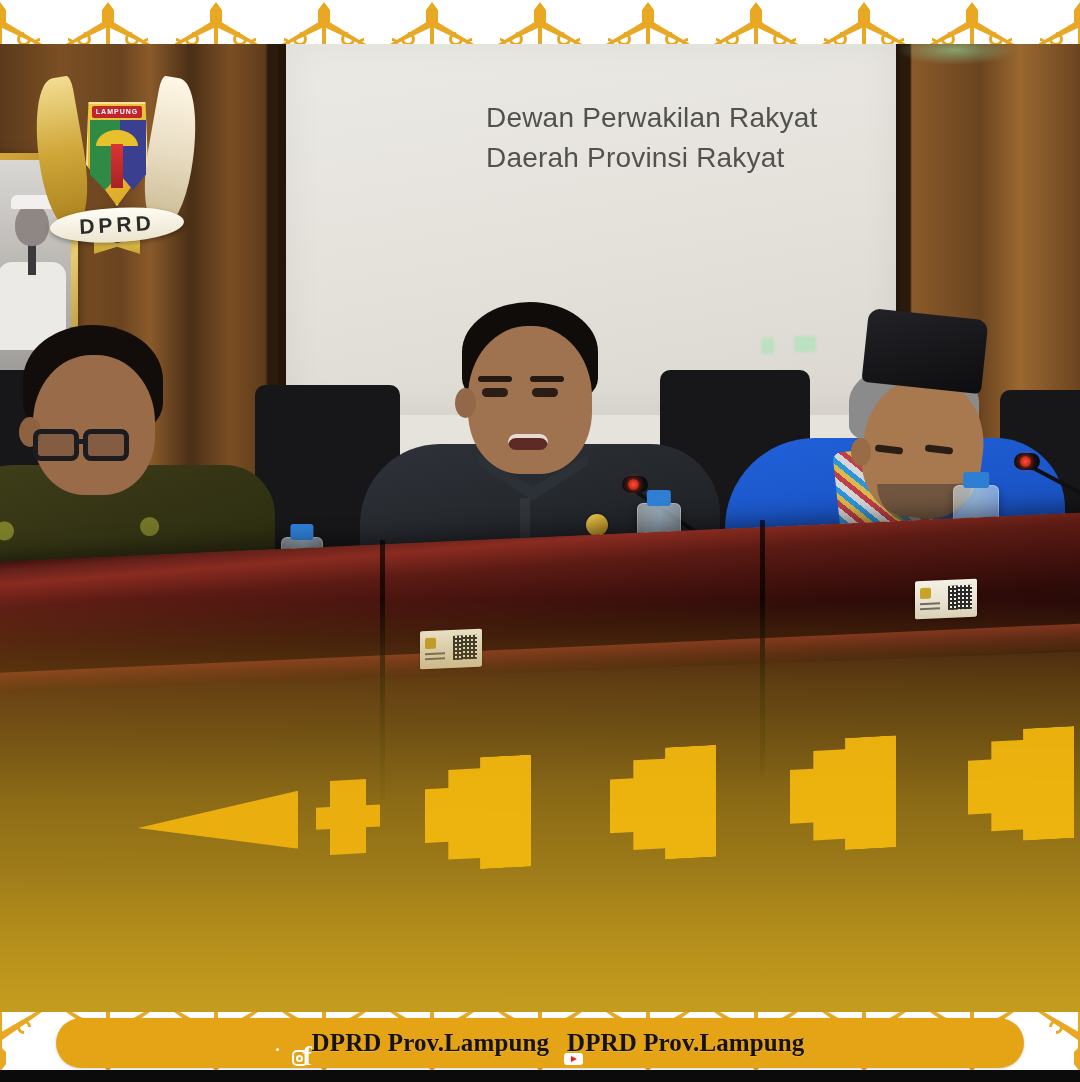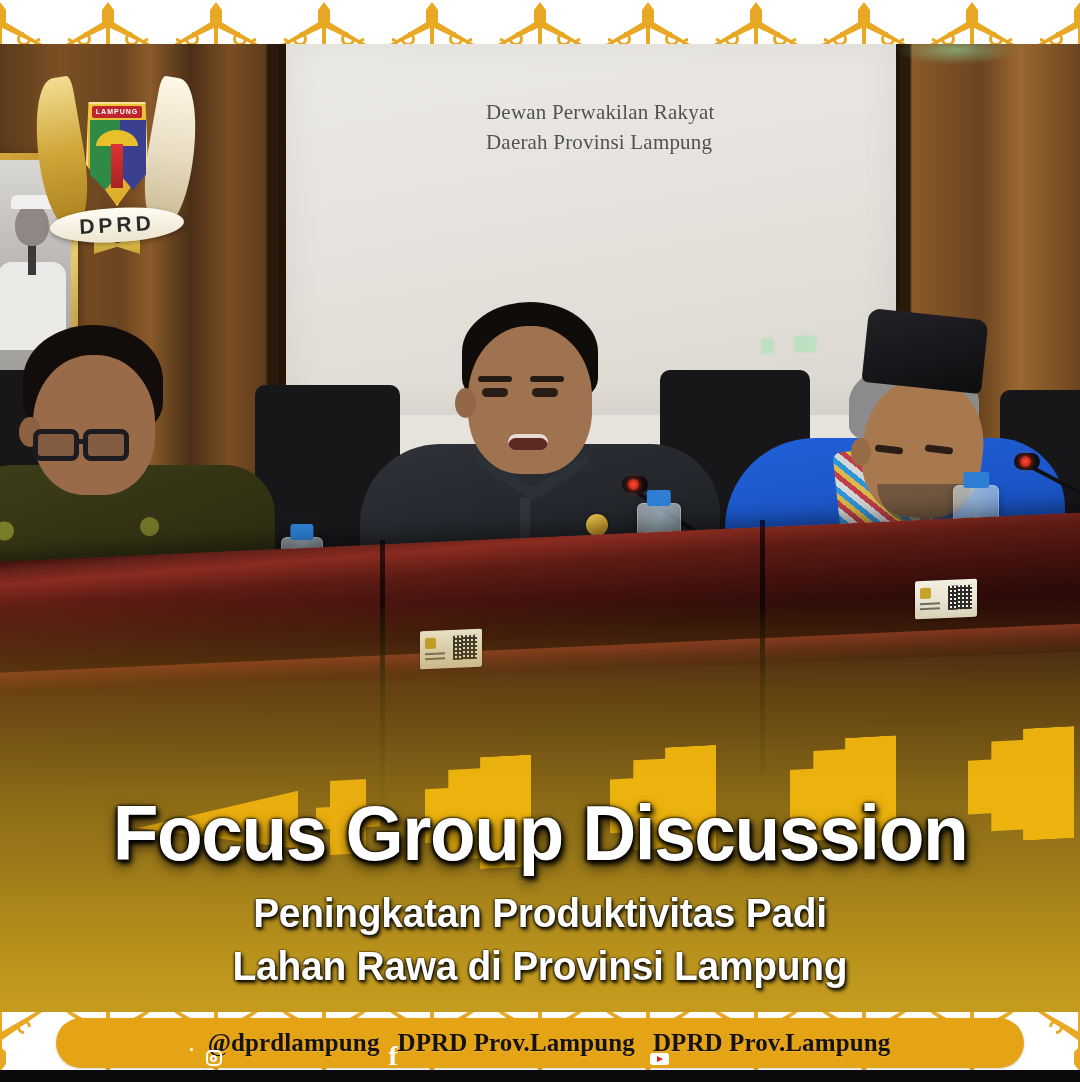--- a/index.html
+++ b/index.html
@@ -47,22 +47,22 @@
     left: 286px; top: 0px; width: 610px; height: 375px;
     background: linear-gradient(170deg,#eceae5 0%, #e4e1db 55%, #dbd7d0 100%);
     box-shadow: inset 0 0 40px rgba(0,0,0,.06);
   }
   .screen-frame-l { position:absolute; left:278px; top:0; width:9px; height:380px; background:#241607; }
   .screen-frame-r { position:absolute; left:890px; top:0; width:10px; height:380px; background:#241607; }
   .screen-text {
     position: absolute; left: 200px; top: 58px;
     width: 470px;
     color: #3f3d3b;
-    font-family: Liberation Serif, serif;
-    font-size: 21px; line-height: 1.42;
+    font-family: Liberation Sans, sans-serif;
+    font-size: 28px; line-height: 1.42;
     letter-spacing: .2px;
     filter: blur(.35px);
     opacity: .88;
   }
   .screen-glow {
     position:absolute; left:610px; top:-5px; width:120px; height:30px;
     background: radial-gradient(ellipse at center, rgba(150,230,170,.55), rgba(150,230,170,0) 70%);
   }
   .screen-ind {
     position:absolute; width:13px; height:16px; border-radius:2px;
@@ -580,21 +580,21 @@
 
     <div class="wall"></div>
 
     <div class="screen-frame-l"></div>
     <div class="screen-frame-r"></div>
 
     <div class="screen">
       <div class="screen-glow"></div>
       <div class="screen-text">
         <div>Dewan Perwakilan Rakyat</div>
-        <div>Daerah Provinsi Lampung</div>
+        <div>Daerah Provinsi Rakyat</div>
       </div>
       <div class="screen-ind" style="left:475px; top:298px;"></div>
       <div class="screen-ind" style="left:508px; top:296px; width:22px;"></div>
     </div>
 
     <div class="portrait-frame">
       <div class="portrait-inner">
         <div class="pi-body"></div>
         <div class="pi-tie"></div>
         <div class="pi-head"></div>
@@ -710,27 +710,20 @@
       <div class="t-cross"></div>
       <div class="t-step s1"></div>
       <div class="t-step s2"></div>
       <div class="t-step s3"></div>
       <div class="t-step s4"></div>
     </div>
 
     <div class="gold-wash2"></div>
   </div>
 
-  <div class="titles">
-    <div class="t-main">Focus Group Discussion</div>
-    <div class="t-sub">
-      <div>Peningkatan Produktivitas Padi</div>
-      <div>Lahan Rawa di Provinsi Lampung</div>
-    </div>
-  </div>
 
   <div class="top-band">
     <svg width="1080" height="44" viewBox="0 0 1080 44">
       <defs>
         <g id="unit">
 
           <path d="M54 2 L60 10 L60 22 L54 28 L48 22 L48 10 Z" fill="#e8a824"></path>
           <rect x="52" y="24" width="4" height="20" fill="#e8a824"></rect>
 
           <path d="M12 44 L52 20 L56 26 L18 44 Z" fill="#e8a824"></path>
@@ -788,21 +781,20 @@
           <use href="#unitb" x="1026"></use>
       </g>
     </svg>
   </div>
 
   <div class="footer-pill">
 
     <span class="ico">
       <span class="ig-icon"><i></i><b></b><s></s></span>
     </span>
-    <span class="f-text">@dprdlampung</span>
 
     <span class="ico">
       <span class="fb-icon"></span>
     </span>
     <span class="f-text">DPRD Prov.Lampung</span>
 
     <span class="ico">
       <span class="yt-icon"><i></i><b></b></span>
     </span>
     <span class="f-text">DPRD Prov.Lampung</span>

